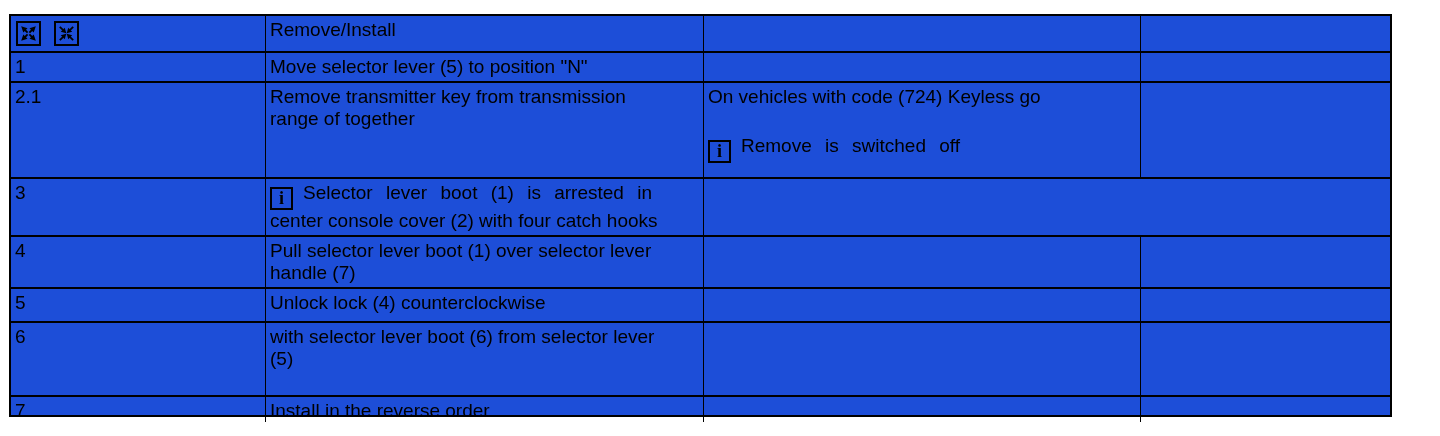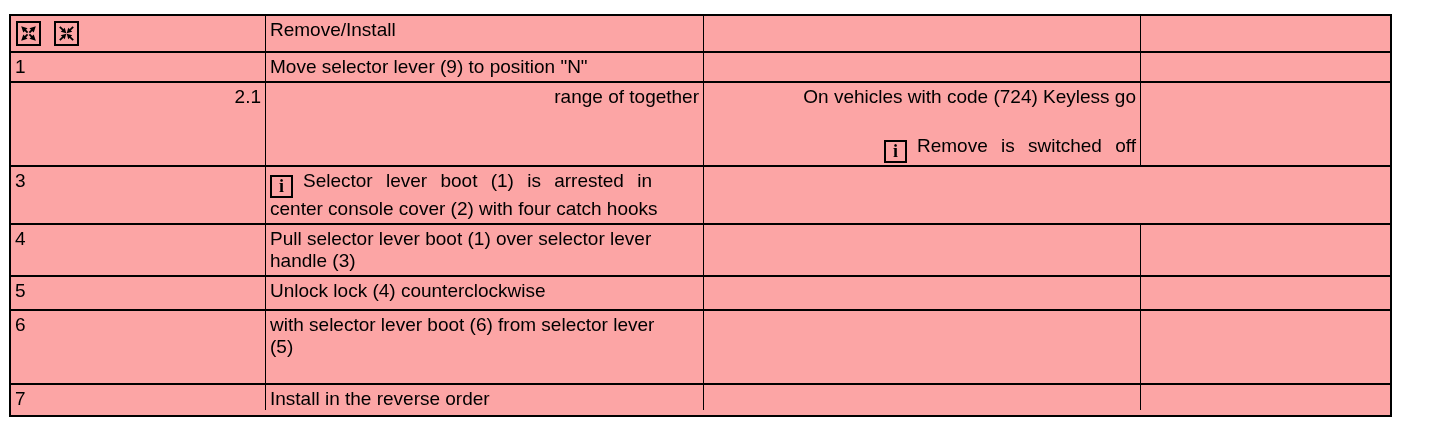--- a/index.html
+++ b/index.html
@@ -15,21 +15,21 @@
   .doc-table {
     position: absolute;
     left: 9px;
     top: 14px;
     width: 1383px;
     height: 403px;
     border: 2px solid #000;
     font-family: "Liberation Sans", "DejaVu Sans", sans-serif;
     font-size: 19px;
     color: #000;
-    background: #fca5a5;
+    background: #1d4ed8;
   }
 
   .tr {
     display: grid;
     grid-template-columns: 255px 438px 437px 1fr;
     border-top: 2px solid #000;
     overflow: hidden;
   }
   .tr:first-child { border-top: none; }
 
@@ -75,21 +75,21 @@
   }
 
   
   .spaced { word-spacing: 8px; }
 
   .gap { margin-top: 27px; }
 
   
   .row-h  { height: 35px; }
   .row-1  { height: 30px; }
-  .row-2  { height: 84px; text-align: right; }
+  .row-2  { height: 96px; }
   .row-3  { height: 58px; }
   .row-4  { height: 52px; }
   .row-5  { height: 34px; }
   .row-6  { height: 74px; }
   .row-7  { height: auto; }
 </style>
 </head>
 <body>
 
 <div class="doc-table">
@@ -134,31 +134,32 @@
     </div>
     <div class="td"></div>
     <div class="td"></div>
   </div>
 
   <div class="tr row-1">
     <div class="td">
       <div class="line">1</div>
     </div>
     <div class="td">
-      <div class="line">Move selector lever (9) to position "N"</div>
+      <div class="line">Move selector lever (5) to position "N"</div>
     </div>
     <div class="td"></div>
     <div class="td"></div>
   </div>
 
   <div class="tr row-2">
     <div class="td">
       <div class="line">2.1</div>
     </div>
     <div class="td">
+      <div class="line">Remove transmitter key from transmission</div>
       <div class="line">range of together</div>
     </div>
     <div class="td">
       <div class="line">On vehicles with code (724) Keyless go</div>
       <div class="line gap">
         <span class="ibox">
             <span class="ig">i</span>
           </span><span class="spaced">Remove is switched off</span>
       </div>
     </div>
@@ -179,21 +180,21 @@
     </div>
     <div class="td"></div>
   </div>
 
   <div class="tr row-4">
     <div class="td">
       <div class="line">4</div>
     </div>
     <div class="td">
       <div class="line">Pull selector lever boot (1) over selector lever</div>
-      <div class="line">handle (3)</div>
+      <div class="line">handle (7)</div>
     </div>
     <div class="td"></div>
     <div class="td"></div>
   </div>
 
   <div class="tr row-5">
     <div class="td">
       <div class="line">5</div>
     </div>
     <div class="td">

